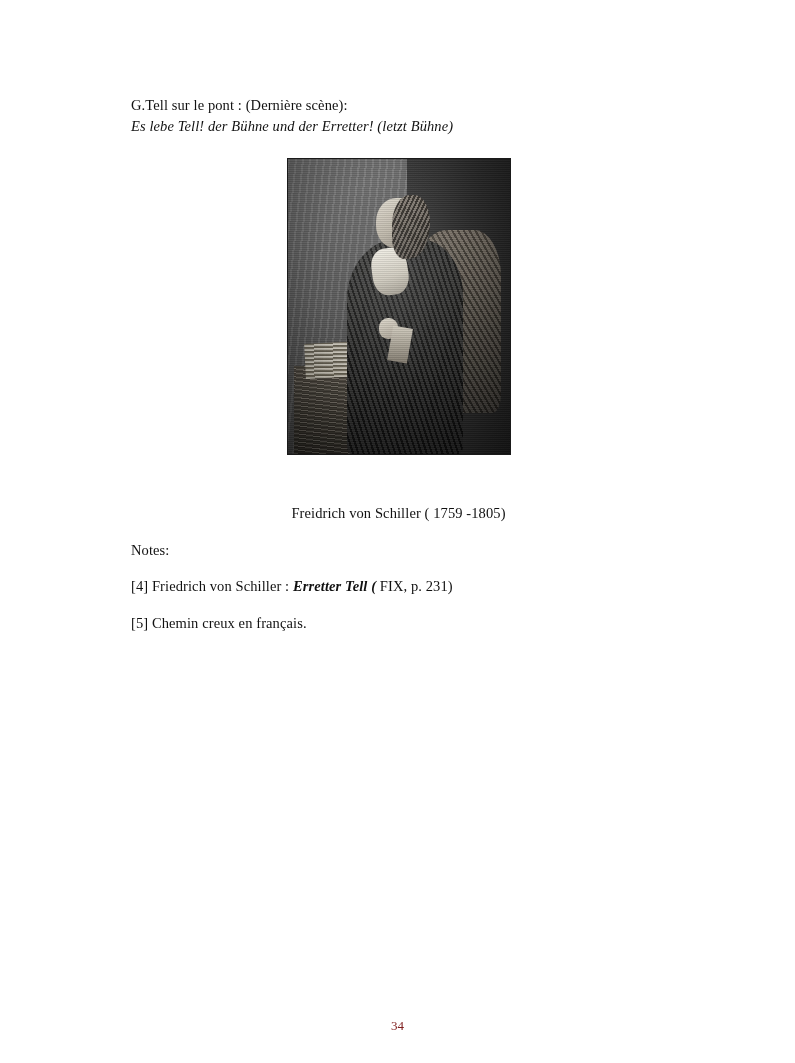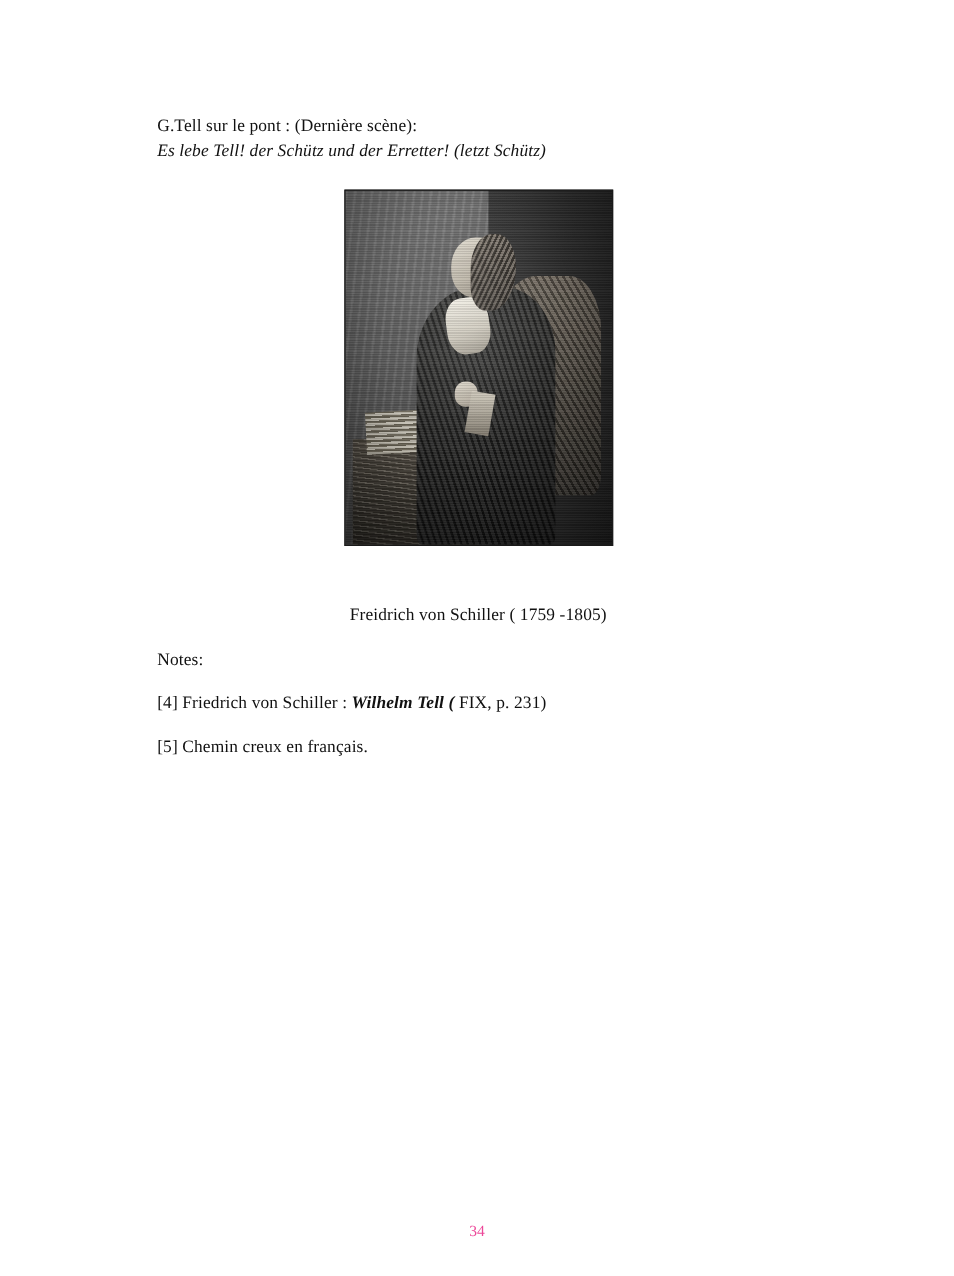--- a/index.html
+++ b/index.html
@@ -185,33 +185,33 @@
     margin-top: 48px;
     text-align: center;
   }
   .page-number {
     position: absolute;
     left: 0;
     right: 0;
     top: 1018px;
     text-align: center;
     font-size: 13px;
-    color: #ec4899;
+    color: #7f1d1d;
     font-family: "Liberation Serif", serif;
   }
 </style>
 </head>
 <body>
 
 <div class="page">
 
   <div class="content">
 
     <p class="para tight">G.Tell sur le pont : (Dernière scène):</p>
-    <p class="para it">Es lebe Tell! der Schütz und der Erretter! (letzt Schütz)</p>
+    <p class="para it">Es lebe Tell! der Bühne und der Erretter! (letzt Bühne)</p>
 
 
     <div class="fig-wrap">
       <div class="figure">
         <div class="fig-bg"></div>
         <div class="fig-drape"></div>
         <div class="fig-chair"></div>
         <div class="fig-table"></div>
         <div class="fig-books"></div>
         <div class="fig-body"></div>
@@ -222,21 +222,21 @@
         <div class="fig-paper"></div>
         <div class="fig-grain"></div>
         <div class="fig-vignette"></div>
       </div>
     </div>
 
     <p class="para after-fig">Freidrich von Schiller ( 1759 -1805)</p>
 
     <p class="para">Notes:</p>
 
-    <p class="para"><span>[4] Friedrich von Schiller : </span><span class="bolditalic">Wilhelm Tell (</span><span> FIX, p. 231)</span></p>
+    <p class="para"><span>[4] Friedrich von Schiller : </span><span class="bolditalic">Erretter Tell (</span><span> FIX, p. 231)</span></p>
 
     <p class="para">[5] Chemin creux en français.</p>
 
   </div>
 
   <div class="page-number">34</div>
 
 </div>
 
 </body></html>

